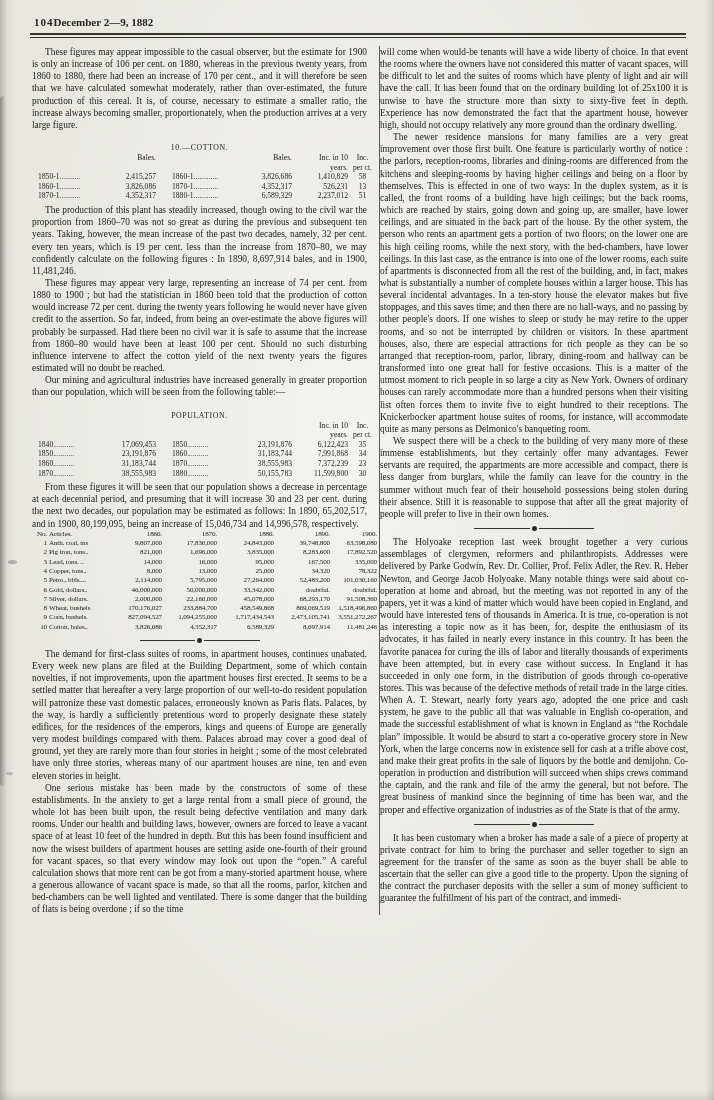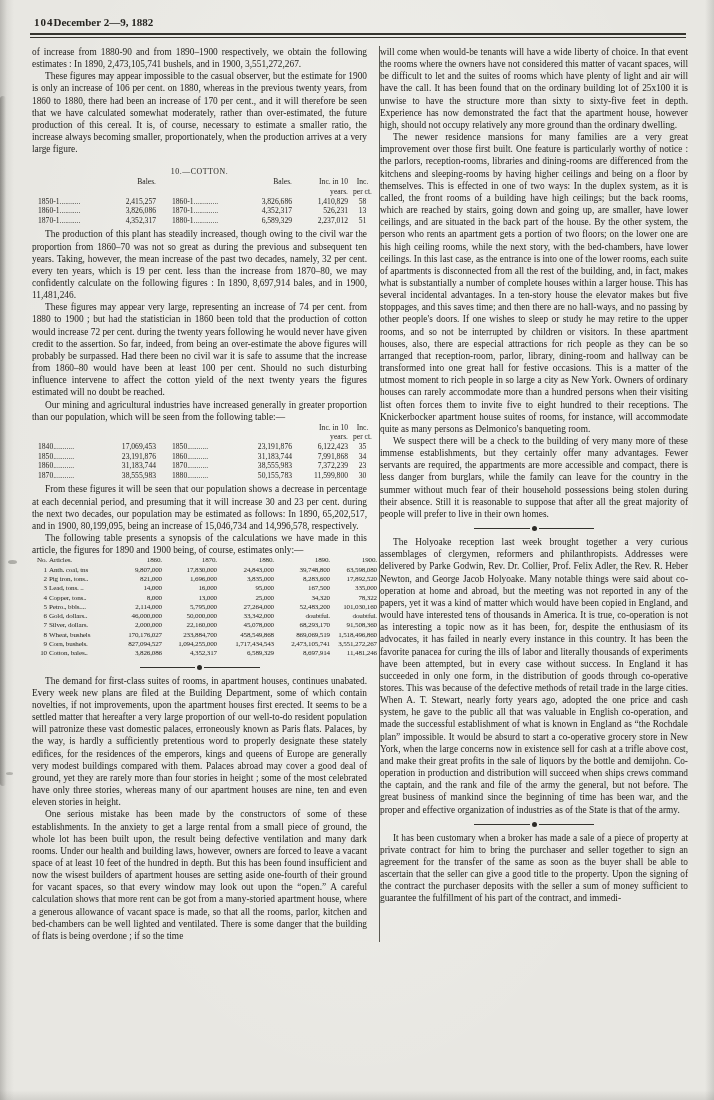--- a/index.html
+++ b/index.html
@@ -73,49 +73,48 @@
 
 <header>
   <span class="pageno">104</span>
   <span class="issuedate">December 2—9, 1882</span>
 </header>
 <div class="rule-double"></div>
 
 <div class="columns">
 
   <div class="col-left">
-    <p class="cont">of increase from 1880-90 and from 1890–1900 respectively, we obtain the following estimates : In 1890, 2,473,105,741 bushels, and in 1900, 3,551,272,267.</p>
     <p>These figures may appear impossible to the casual observer, but the estimate for 1900 is only an increase of 106 per cent. on 1880, whereas in the previous twenty years, from 1860 to 1880, there had been an increase of 170 per cent., and it will therefore be seen that we have calculated somewhat moderately, rather than over-estimated, the future production of this cereal. It is, of course, necessary to estimate a smaller ratio, the increase always becoming smaller, proportionately, when the production arrives at a very large figure.</p>
 
     <div class="tbl-caption">10.—COTTON.</div>
     <div class="tbl t6">
         <div class="trow"><div class="tcell"></div><div class="tcell">Bales.</div><div class="tcell"></div><div class="tcell">Bales.</div><div class="tcell">Inc. in 10
 years.</div><div class="tcell">Inc.
 per ct.</div></div>
         <div class="trow"><div class="tcell">1850-1...........</div><div class="tcell">2,415,257</div><div class="tcell">1860-1.............</div><div class="tcell">3,826,686</div><div class="tcell">1,410,829</div><div class="tcell">58</div></div>
         <div class="trow"><div class="tcell">1860-1...........</div><div class="tcell">3,826,086</div><div class="tcell">1870-1.............</div><div class="tcell">4,352,317</div><div class="tcell">526,231</div><div class="tcell">13</div></div>
         <div class="trow"><div class="tcell">1870-1...........</div><div class="tcell">4,352,317</div><div class="tcell">1880-1.............</div><div class="tcell">6,589,329</div><div class="tcell">2,237,012</div><div class="tcell">51</div></div>
       </div>
 
     <p>The production of this plant has steadily increased, though owing to the civil war the proportion from 1860–70 was not so great as during the previous and subsequent ten years. Taking, however, the mean increase of the past two decades, namely, 32 per cent. every ten years, which is 19 per cent. less than the increase from 1870–80, we may confidently calculate on the following figures : In 1890, 8,697,914 bales, and in 1900, 11,481,246.</p>
     <p>These figures may appear very large, representing an increase of 74 per cent. from 1880 to 1900 ; but had the statistician in 1860 been told that the production of cotton would increase 72 per cent. during the twenty years following he would never have given credit to the assertion. So far, indeed, from being an over-estimate the above figures will probably be surpassed. Had there been no civil war it is safe to assume that the increase from 1860–80 would have been at least 100 per cent. Should no such disturbing influence intervene to affect the cotton yield of the next twenty years the figures estimated will no doubt be reached.</p>
     <p>Our mining and agricultural industries have increased generally in greater proportion than our population, which will be seen from the following table:—</p>
 
+    <div class="tbl-caption">POPULATION.</div>
     <div class="tbl t6">
         <div class="trow"><div class="tcell"></div><div class="tcell"></div><div class="tcell"></div><div class="tcell"></div><div class="tcell">Inc. in 10
 years.</div><div class="tcell">Inc.
 per ct.</div></div>
         <div class="trow"><div class="tcell">1840...........</div><div class="tcell">17,069,453</div><div class="tcell">1850...........</div><div class="tcell">23,191,876</div><div class="tcell">6,122,423</div><div class="tcell">35</div></div>
         <div class="trow"><div class="tcell">1850...........</div><div class="tcell">23,191,876</div><div class="tcell">1860...........</div><div class="tcell">31,183,744</div><div class="tcell">7,991,868</div><div class="tcell">34</div></div>
         <div class="trow"><div class="tcell">1860...........</div><div class="tcell">31,183,744</div><div class="tcell">1870...........</div><div class="tcell">38,555,983</div><div class="tcell">7,372,239</div><div class="tcell">23</div></div>
         <div class="trow"><div class="tcell">1870...........</div><div class="tcell">38,555,983</div><div class="tcell">1880...........</div><div class="tcell">50,155,783</div><div class="tcell">11,599,800</div><div class="tcell">30</div></div>
       </div>
 
     <p>From these figures it will be seen that our population shows a decrease in percentage at each decennial period, and presuming that it will increase 30 and 23 per cent. during the next two decades, our population may be estimated as follows: In 1890, 65,202,517, and in 1900, 80,199,095, being an increase of 15,046,734 and 14,996,578, respectively.</p>
-    <p>The following table presents a synopsis of the calculations we have made in this article, the figures for 1890 and 1900 being, of course, estimates only:—</p>
 
     <div class="tbl t7">
         <div class="trow"><div class="tcell">No.</div><div class="tcell">Articles.</div><div class="tcell">1860.</div><div class="tcell">1870.</div><div class="tcell">1880.</div><div class="tcell">1890.</div><div class="tcell">1900.</div></div>
         <div class="trow"><div class="tcell">1</div><div class="tcell">Anth. coal, tns</div><div class="tcell">9,807,000</div><div class="tcell">17,830,000</div><div class="tcell">24,843,000</div><div class="tcell">39,748,800</div><div class="tcell">63,598,080</div></div>
         <div class="trow"><div class="tcell">2</div><div class="tcell">Pig iron, tons..</div><div class="tcell">821,000</div><div class="tcell">1,696,000</div><div class="tcell">3,835,000</div><div class="tcell">8,283,600</div><div class="tcell">17,892,520</div></div>
         <div class="trow"><div class="tcell">3</div><div class="tcell">Lead, tons. ..</div><div class="tcell">14,000</div><div class="tcell">16,000</div><div class="tcell">95,000</div><div class="tcell">167,500</div><div class="tcell">335,000</div></div>
         <div class="trow"><div class="tcell">4</div><div class="tcell">Copper, tons..</div><div class="tcell">8,000</div><div class="tcell">13,000</div><div class="tcell">25,000</div><div class="tcell">34,320</div><div class="tcell">78,322</div></div>
         <div class="trow"><div class="tcell">5</div><div class="tcell">Petro., bbls....</div><div class="tcell">2,114,000</div><div class="tcell">5,795,000</div><div class="tcell">27,264,000</div><div class="tcell">52,483,200</div><div class="tcell">101,030,160</div></div>
         <div class="trow"><div class="tcell">6</div><div class="tcell">Gold, dollars..</div><div class="tcell">46,000,000</div><div class="tcell">50,000,000</div><div class="tcell">33,342,000</div><div class="tcell">doubtful.</div><div class="tcell">doubtful.</div></div>
         <div class="trow"><div class="tcell">7</div><div class="tcell">Silver, dollars.</div><div class="tcell">2,000,000</div><div class="tcell">22,160,000</div><div class="tcell">45,078,000</div><div class="tcell">68,293,170</div><div class="tcell">91,508,360</div></div>

